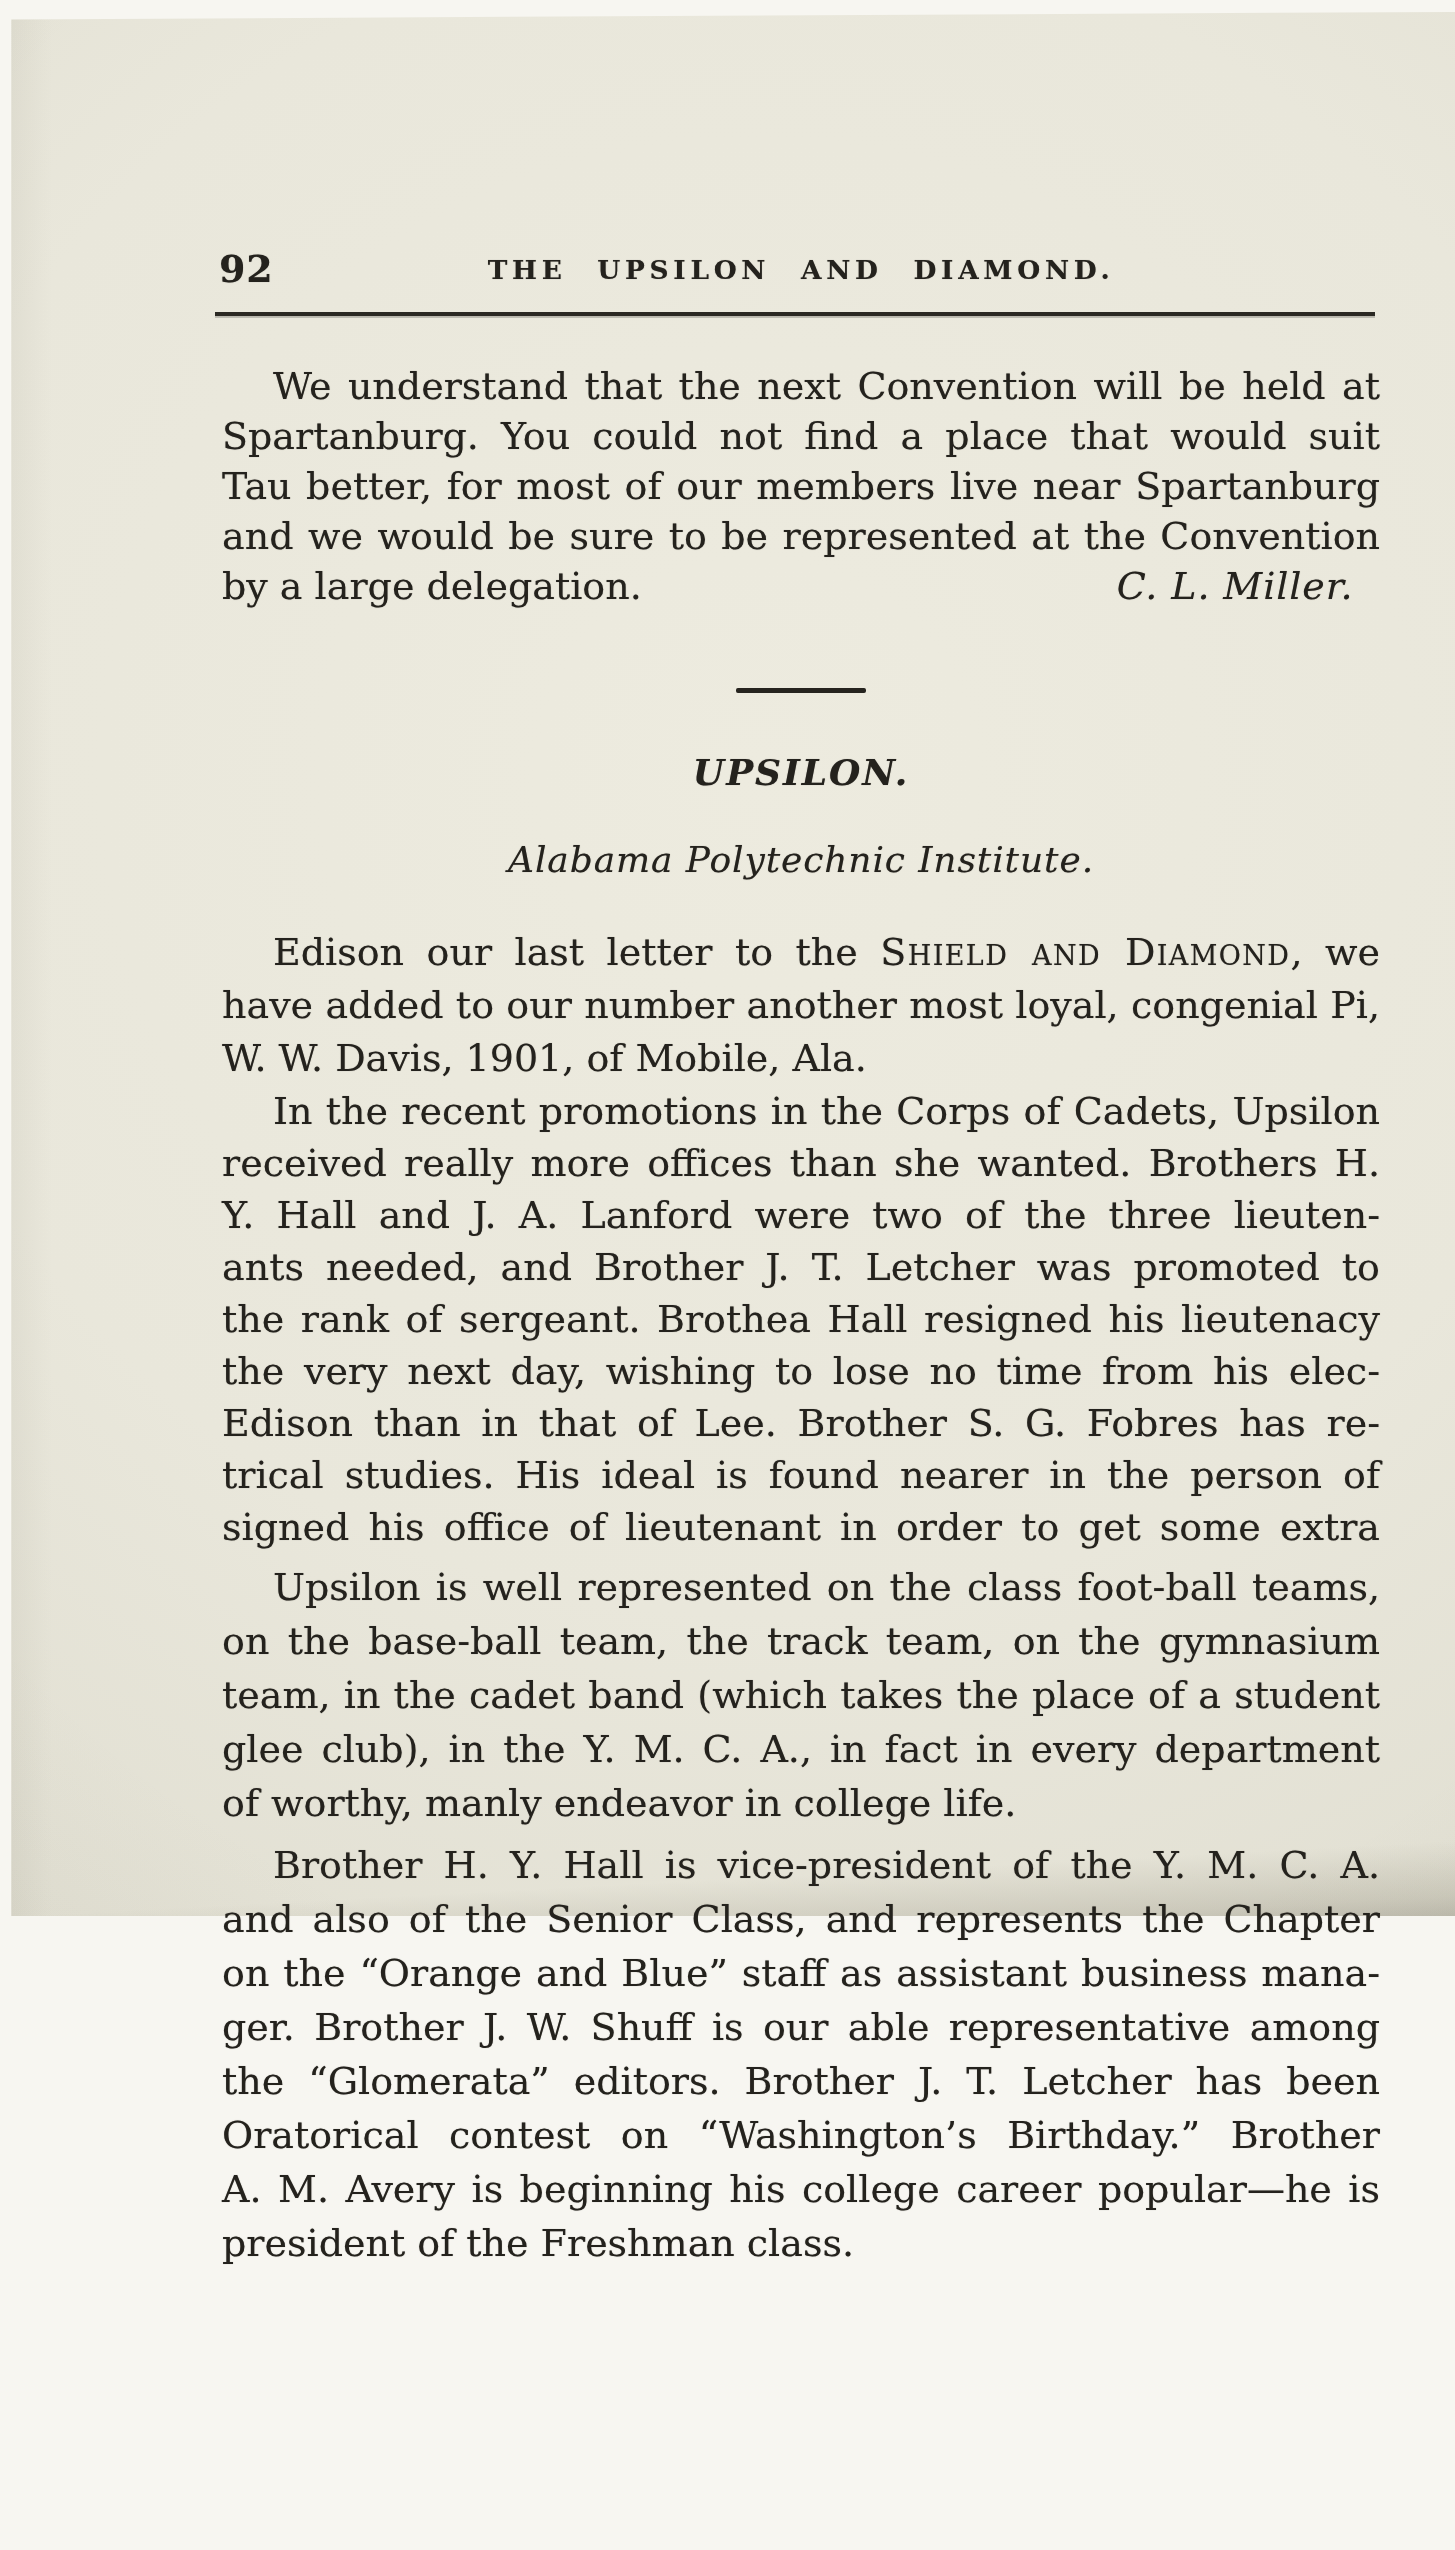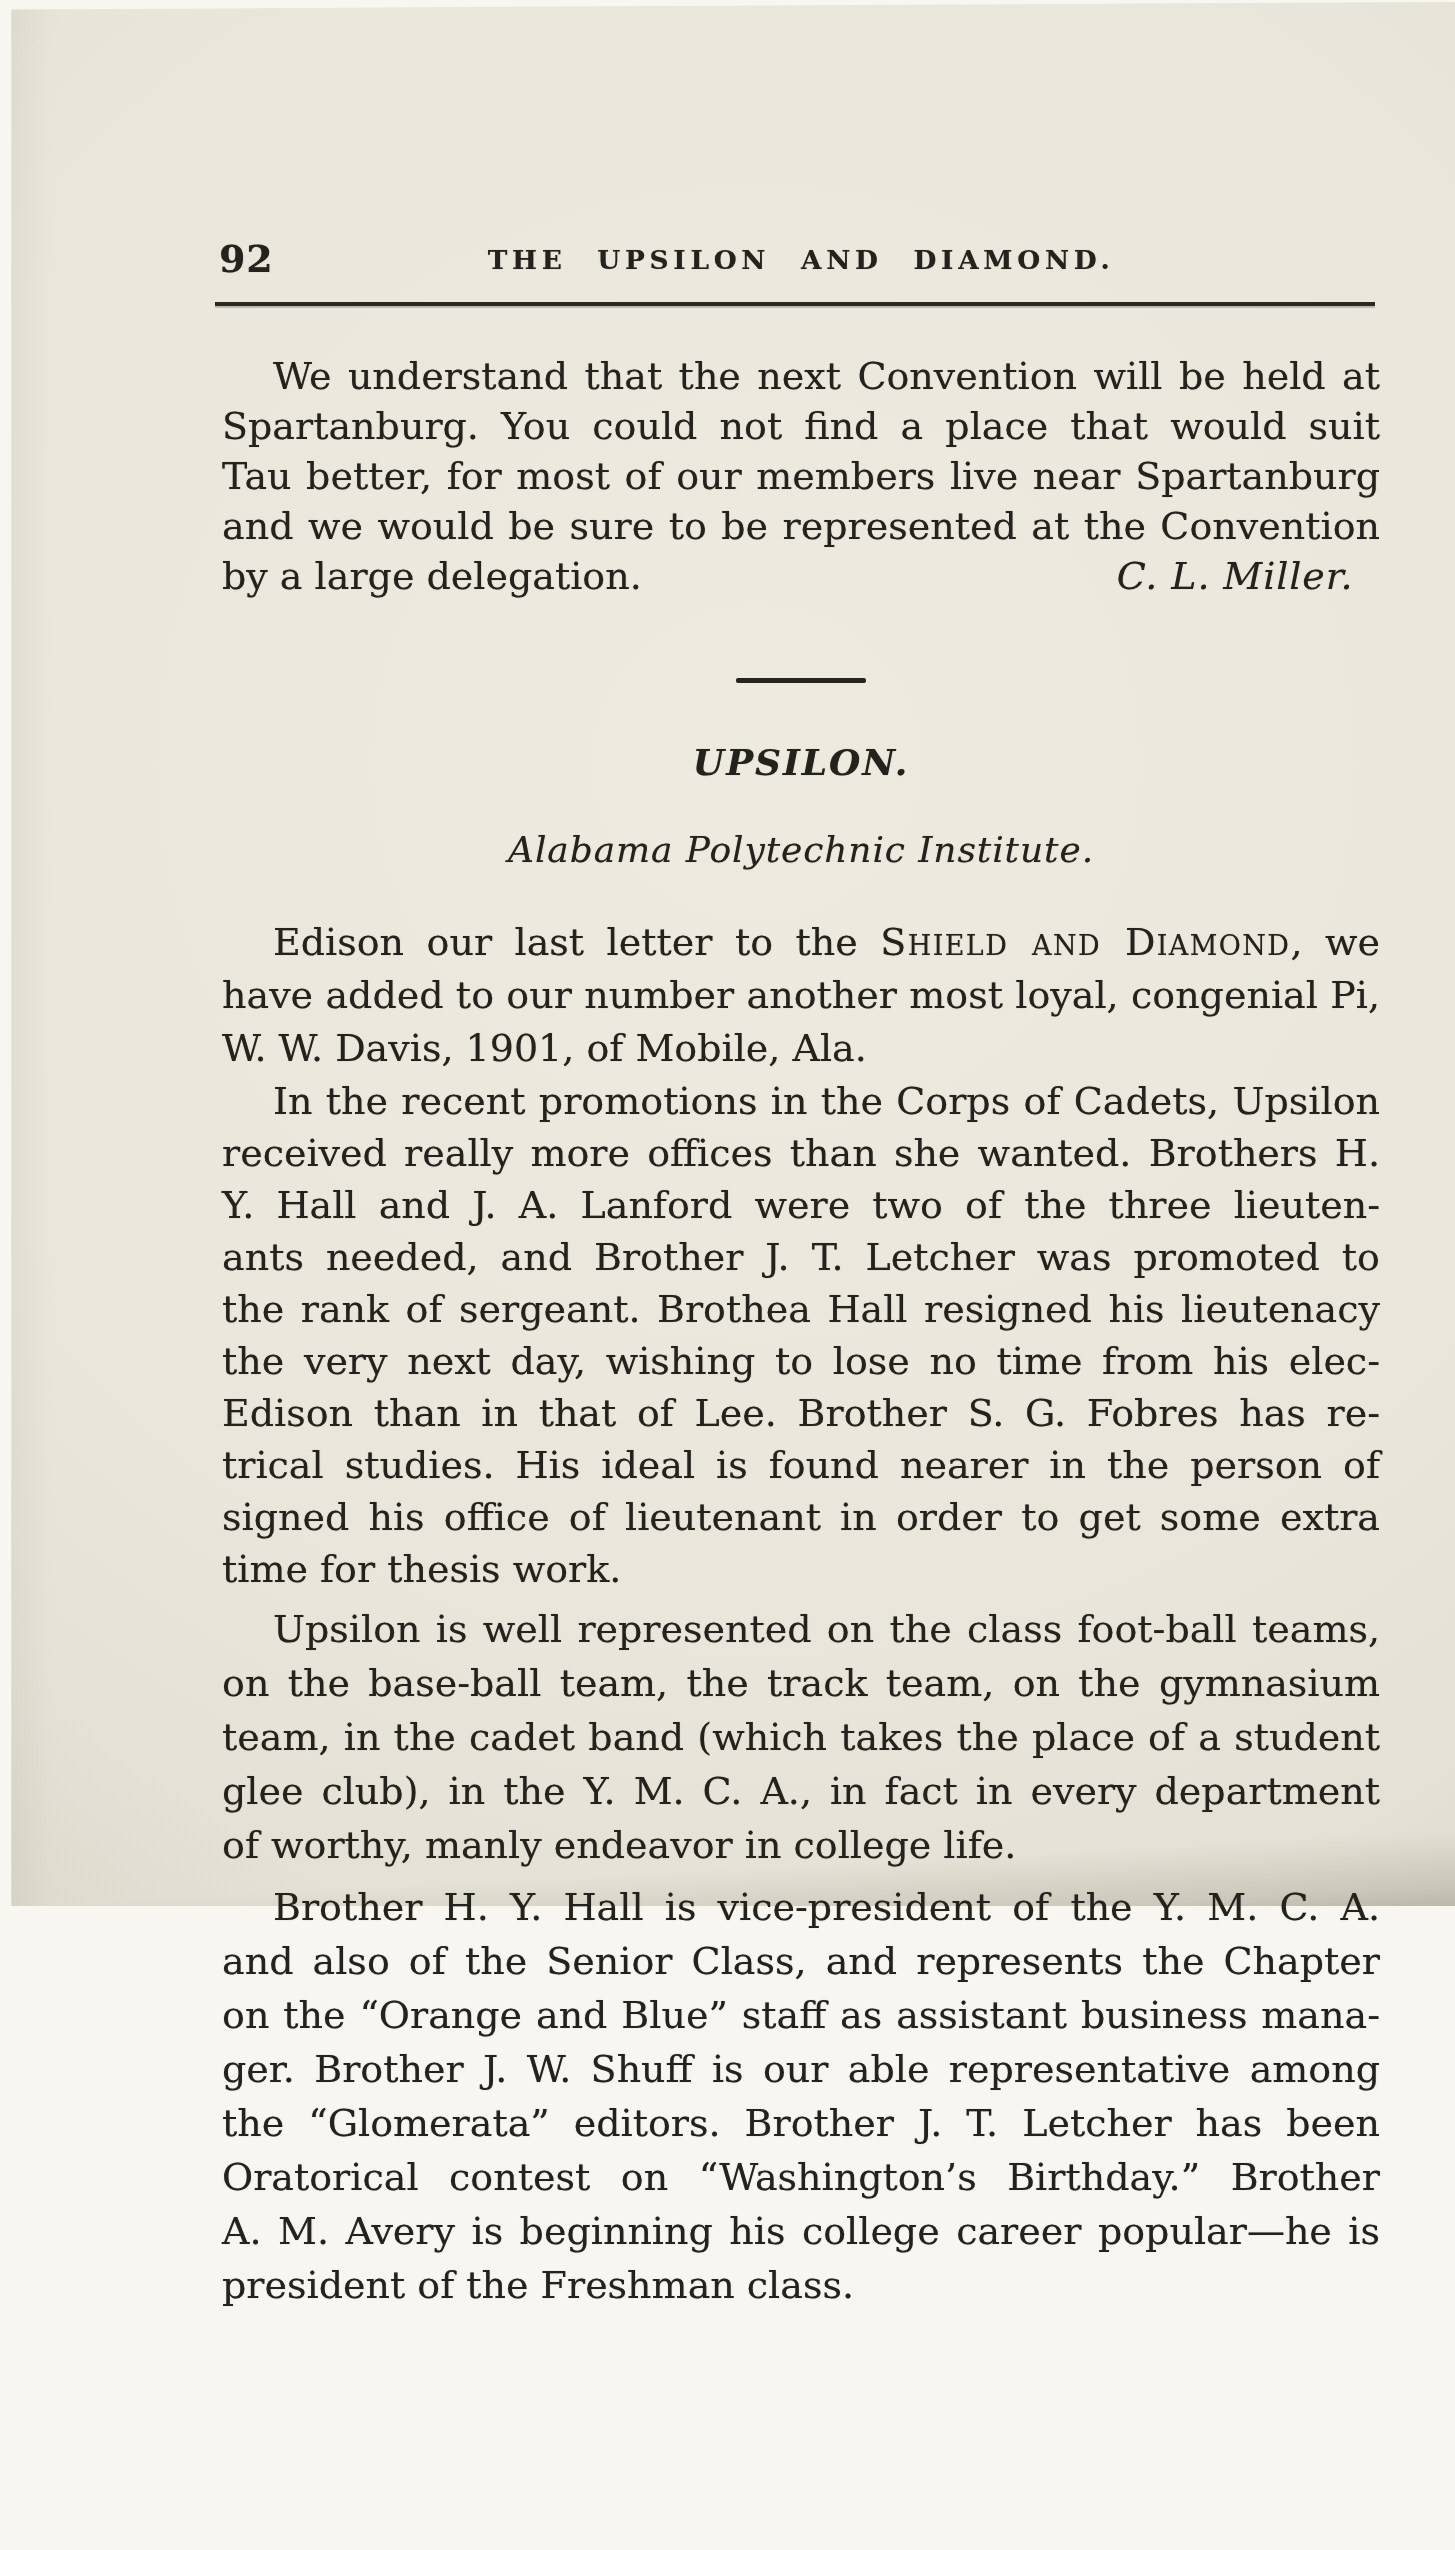--- a/index.html
+++ b/index.html
@@ -3,21 +3,21 @@
 <meta charset="utf-8">
 <style>
   html,body{margin:0;padding:0;}
   body{
     width:1455px;height:2550px;
     background:#f7f6f1;
     font-family:"DejaVu Serif","Liberation Serif",serif;
     overflow:hidden;position:relative;
   }
   #page{
-    position:absolute;left:0;top:0;width:1455px;height:1906px;
+    position:absolute;left:0;top:10px;width:1455px;height:1906px;
     clip-path:polygon(11.3px 9.4px,1455px 1.9px,1455px 2500px,111px 2550px,11.3px 2512px);
     background:
       linear-gradient(90deg, rgba(110,105,88,0.09) 0px, rgba(110,105,88,0.0) 52px),
       linear-gradient(177deg, rgba(0,0,0,0) 96.2%, rgba(110,105,85,0.20) 99.0%, rgba(92,88,72,0.28) 100%),
       radial-gradient(ellipse 115% 85% at 52% 40%, #edebdf 0%, #e9e7db 52%, #e0ded1 88%, #d9d7c9 100%);
   }
   #vignette{
     position:absolute;inset:0;pointer-events:none;
     background:radial-gradient(ellipse 120% 95% at 55% 45%, rgba(0,0,0,0) 62%, rgba(95,92,74,0.10) 100%);
   }
@@ -106,21 +106,20 @@
       <div class="para p-dense">
         <div class="line indent"><span><span>In the recent promotions in the Corps of Cadets, Upsilon</span></span></div>
         <div class="line"><span><span>received really more offices than she wanted.  Brothers H.</span></span></div>
         <div class="line"><span><span>Y. Hall and J. A. Lanford were two of the three lieuten-</span></span></div>
         <div class="line"><span><span>ants needed, and Brother J. T. Letcher was promoted to</span></span></div>
         <div class="line"><span><span>the rank of sergeant.  Brothea Hall resigned his lieutenacy</span></span></div>
         <div class="line"><span><span>the very next day, wishing to lose no time from his elec-</span></span></div>
         <div class="line"><span><span>Edison than in that of Lee.  Brother S. G. Fobres has re-</span></span></div>
         <div class="line"><span><span>trical studies.  His ideal is found nearer in the person of</span></span></div>
         <div class="line"><span><span>signed his office of lieutenant in order to get some extra</span></span></div>
-        <div class="line lastline"><span><span>time for thesis work.</span></span></div>
       </div>
       <div class="para p-tall mt-med">
         <div class="line indent"><span><span>Upsilon is well represented on the class foot-ball teams,</span></span></div>
         <div class="line"><span><span>on the base-ball team, the track team, on the gymnasium</span></span></div>
         <div class="line"><span><span>team, in the cadet band (which takes the place of a student</span></span></div>
         <div class="line"><span><span>glee club), in the Y. M. C. A., in fact in every department</span></span></div>
         <div class="line lastline"><span><span>of worthy, manly endeavor in college life.</span></span></div>
       </div>
       <div class="para p-tall mt-med">
         <div class="line indent"><span><span>Brother H. Y. Hall is vice-president of the Y. M. C. A.</span></span></div>

